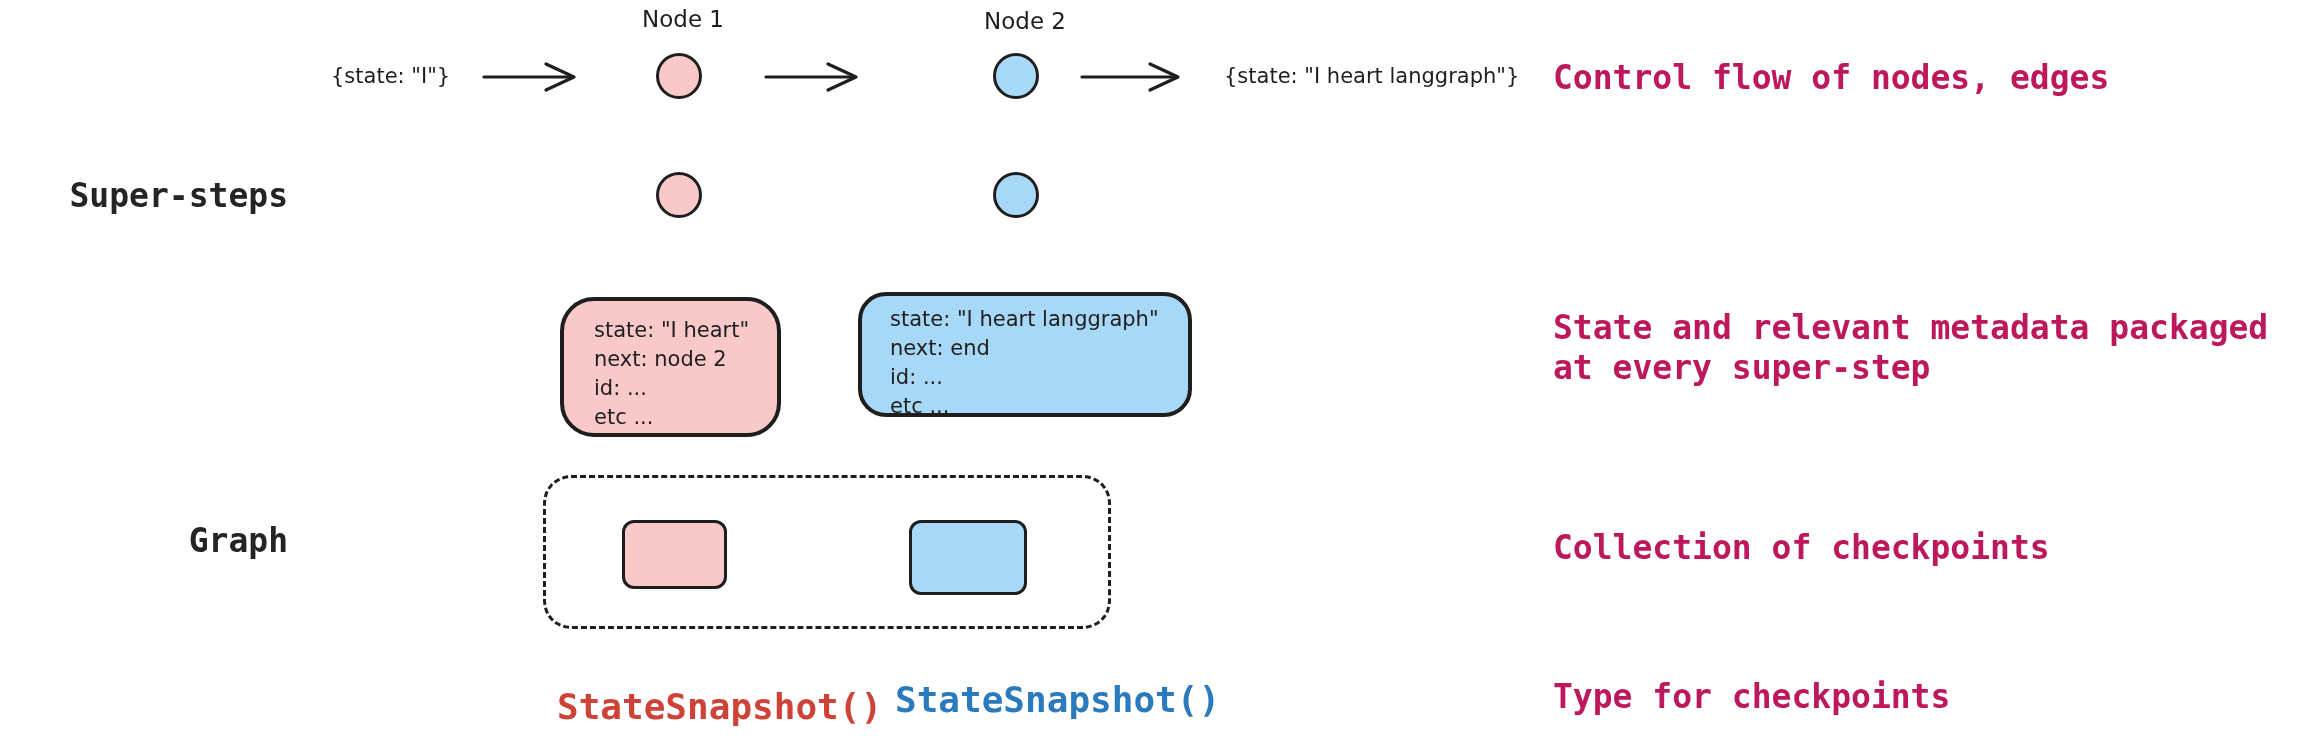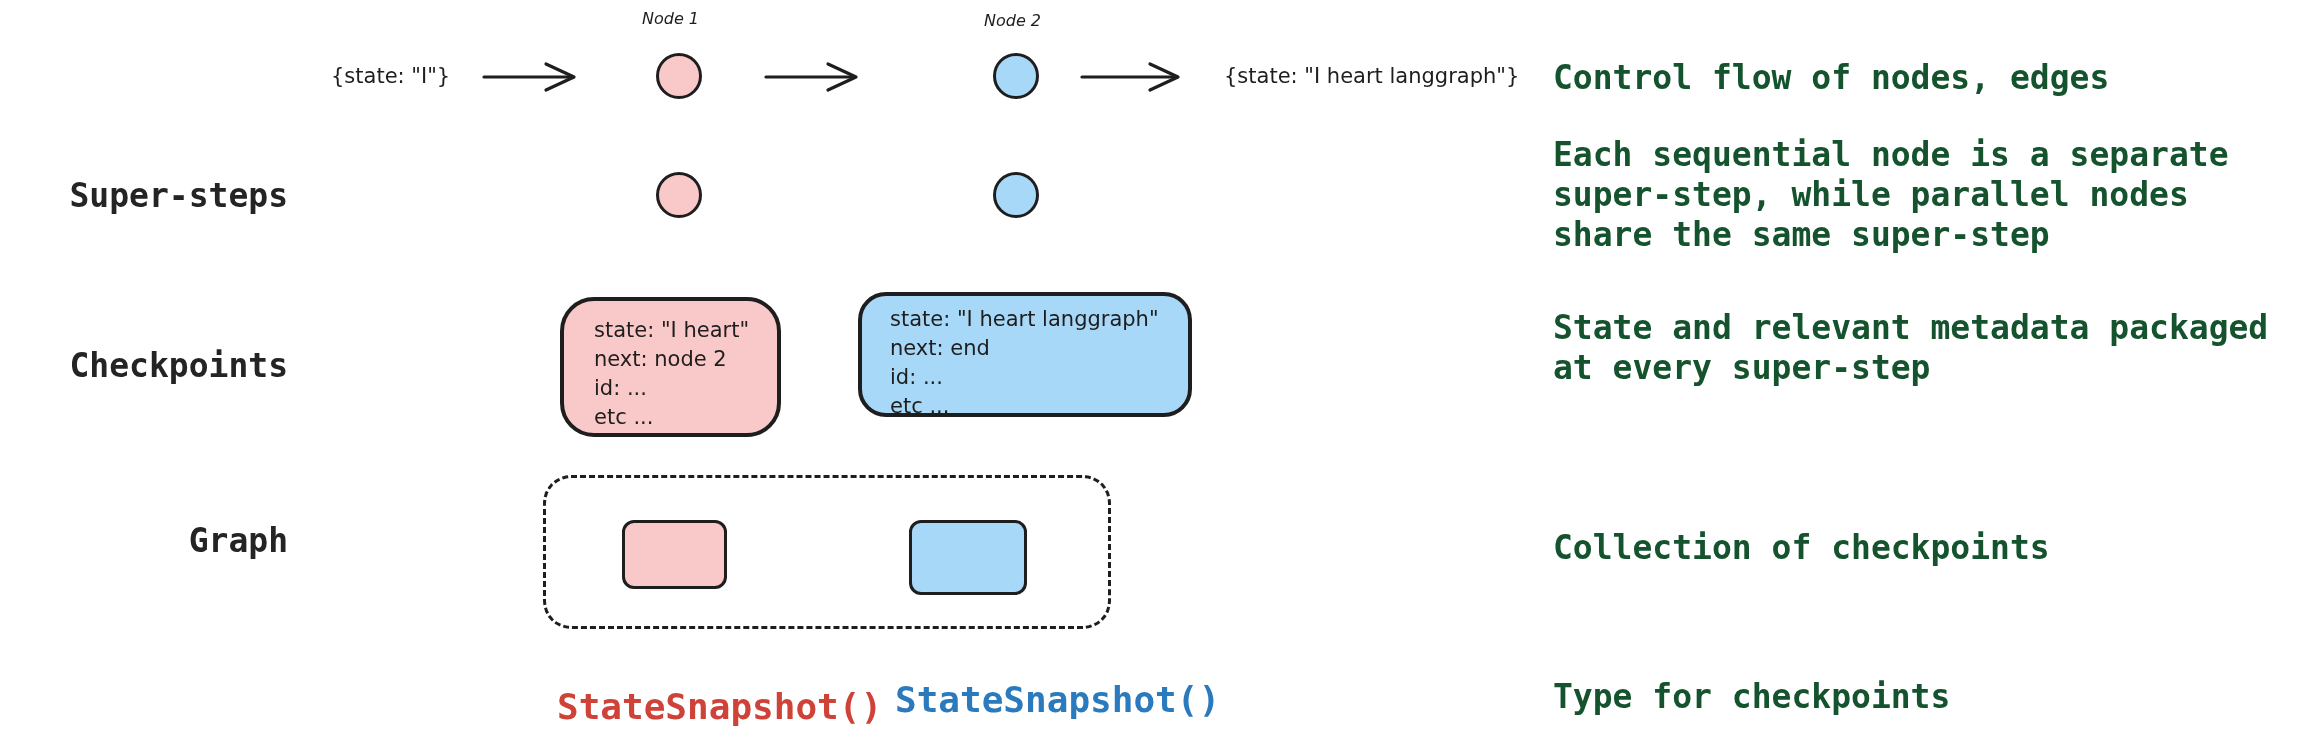--- a/index.html
+++ b/index.html
@@ -9,27 +9,27 @@
   }
   .row-label {
     position:absolute; left:0; width:288px; text-align:right;
     font-family:"DejaVu Sans Mono","Liberation Mono",monospace;
     font-weight:bold; font-size:33px; line-height:36px; color:#242424;
     white-space:nowrap;
   }
   .desc {
     position:absolute; left:1553px; width:735px;
     font-family:"DejaVu Sans Mono","Liberation Mono",monospace;
-    font-weight:bold; font-size:33px; line-height:40px; color:#14532d;
+    font-weight:bold; font-size:33px; line-height:40px; color:#be185d;
   }
   .hand {
     position:absolute; font-size:21px; line-height:26px; color:#1e1e1e;
     white-space:nowrap; font-family:"DejaVu Sans", sans-serif;
   }
-  .node-label { font-size:16px; font-style:italic; }
+  .node-label { font-size:23px; }
   .circle {
     position:absolute; width:46px; height:46px; box-sizing:border-box;
     border:3.5px solid #1e1e1e; border-radius:50%;
   }
   .pink { background:#f9c8c8; }
   .blue { background:#a8d8f8; }
   .arrow { position:absolute; }
   .arrow path {
     stroke:#1e1e1e; stroke-width:3.2; fill:none;
     stroke-linecap:round; stroke-linejoin:round;
@@ -47,21 +47,20 @@
   }
   .red-code { color:#cf4238; }
   .blue-code { color:#2a7abd; }
 </style>
 </head>
 <body>
 
 <div class="canvas">
 
   <div class="row-label" style="top:178px">Super-steps</div>
-  <div class="row-label" style="top:348px">Checkpoints</div>
   <div class="row-label" style="top:523px">Graph</div>
 
   <div class="hand" style="left:331px;top:63px">{state: "I"}</div>
 
   <svg class="arrow" style="left:482px;top:59px" width="104" height="36" viewBox="0 0 104 36">
     <path d="M2 18 H88"></path>
       <path d="M64 5 L92 18 L64 31"></path>
   </svg>
 
   <div class="hand node-label" style="left:642px;top:6px">Node 1</div>
@@ -104,18 +103,17 @@
   </div>
 
   <div class="thread-box"></div>
   <div class="mini-box pink" style="left:622px;top:520px;width:105px;height:69px"></div>
   <div class="mini-box blue" style="left:909px;top:520px;width:118px;height:75px"></div>
 
   <div class="code red-code" style="left:557px;top:691px">StateSnapshot()</div>
   <div class="code blue-code" style="left:895px;top:684px">StateSnapshot()</div>
 
   <div class="desc" style="top:58px">Control flow of nodes, edges</div>
-  <div class="desc" style="top:135px">Each sequential node is a separate super-step, while parallel nodes share the same super-step</div>
   <div class="desc" style="top:308px">State and relevant metadata packaged at every super-step</div>
   <div class="desc" style="top:528px">Collection of checkpoints</div>
   <div class="desc" style="top:677px">Type for checkpoints</div>
 
 </div>
 
 </body></html>

